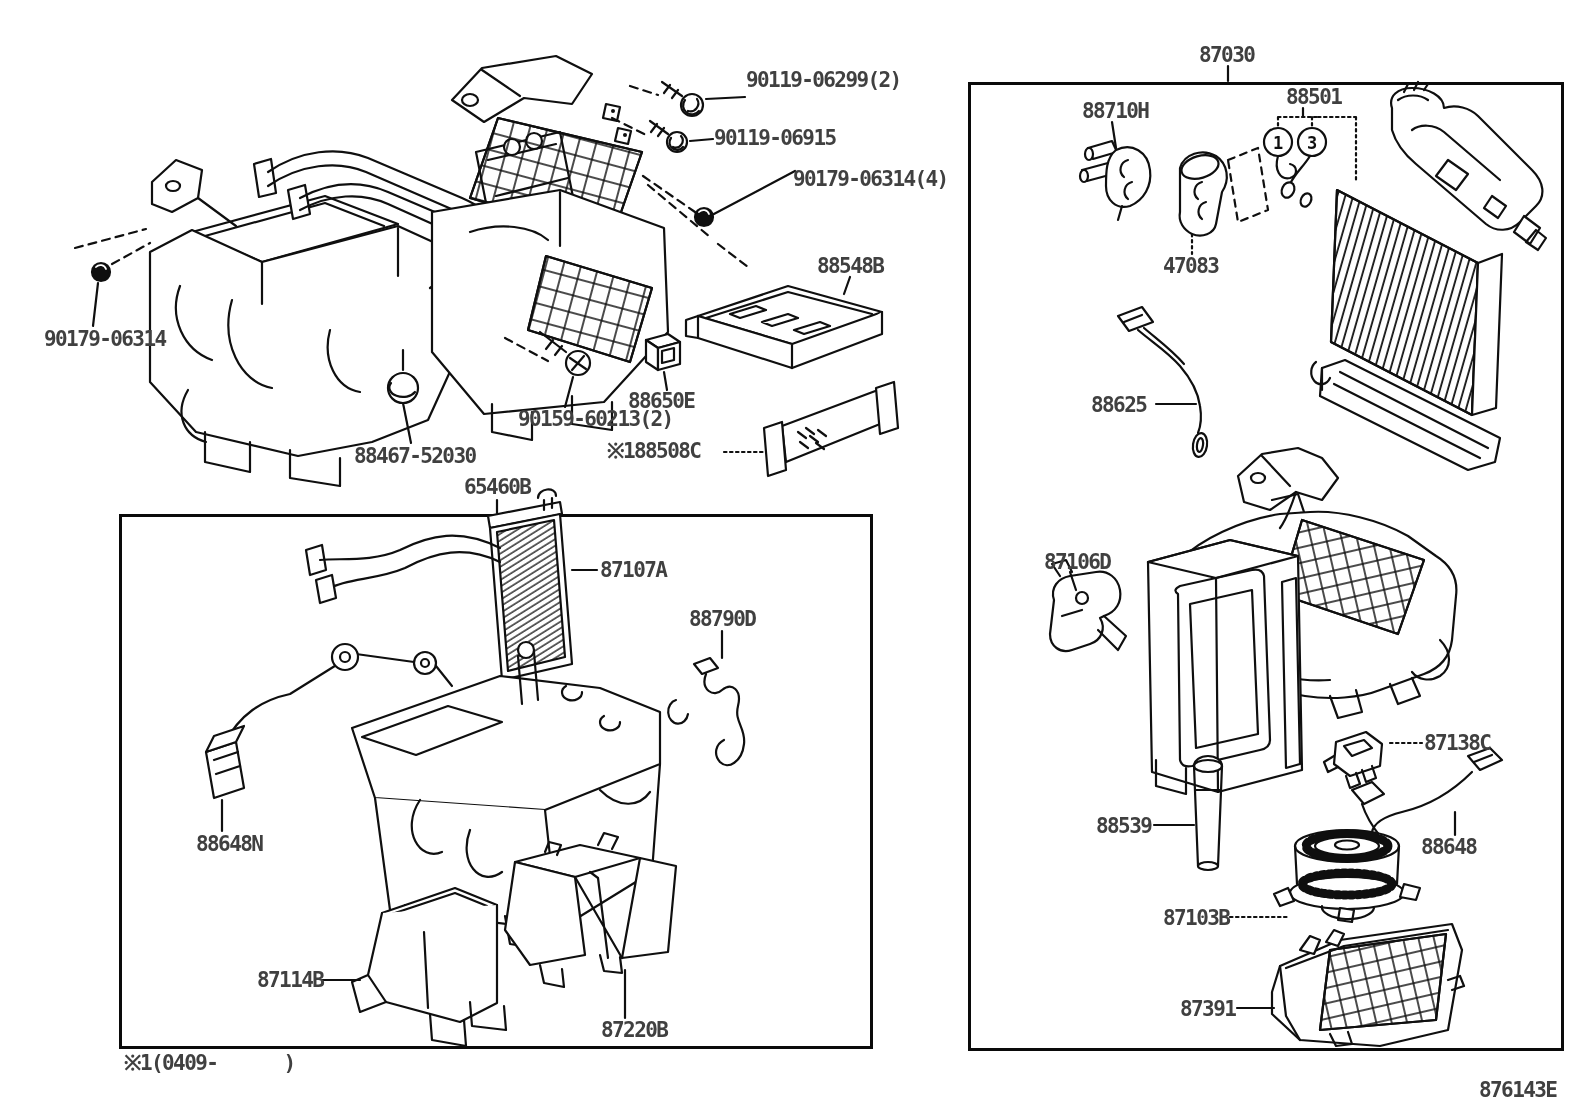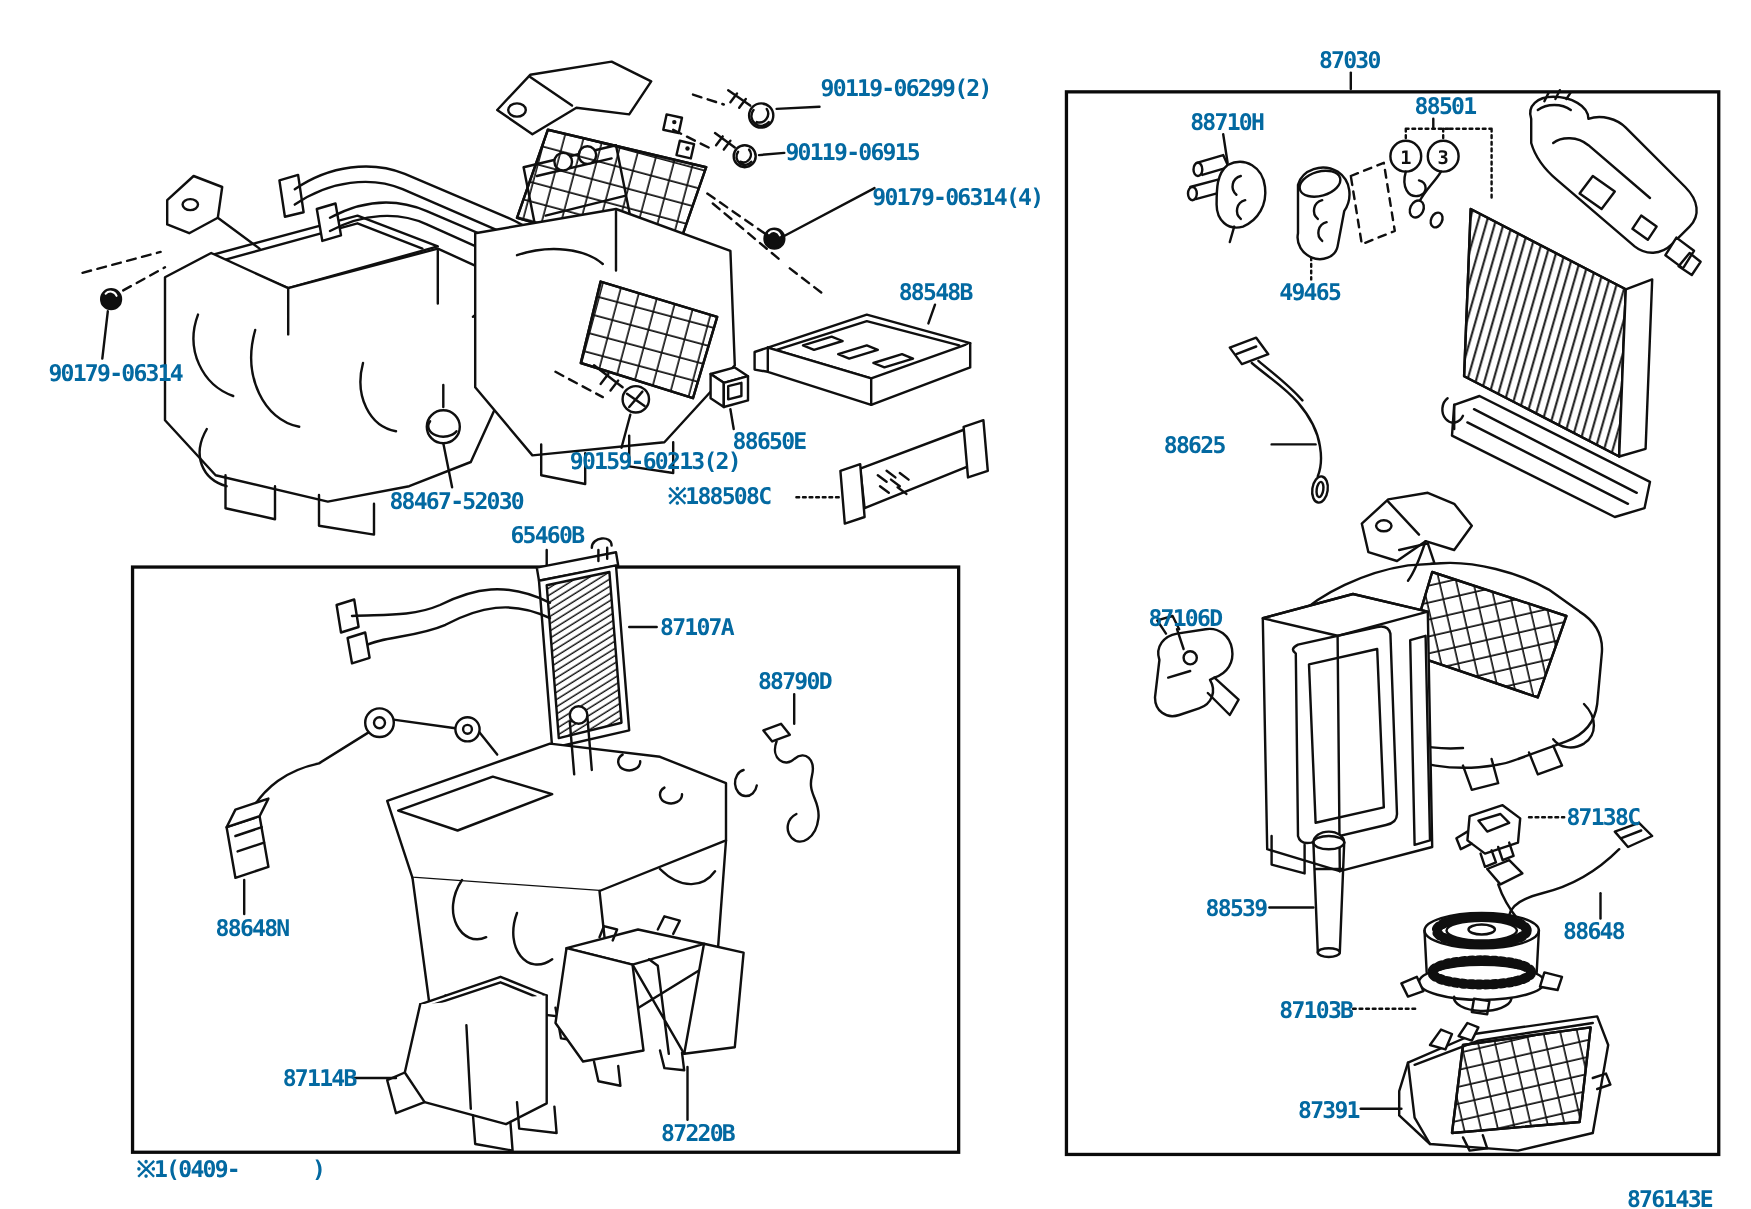--- a/index.html
+++ b/index.html
@@ -3,21 +3,21 @@
 <meta charset="utf-8">
 <style>
   html,body{margin:0;padding:0;background:#fff;}
   body{width:1592px;height:1099px;position:relative;overflow:hidden;
        font-family:"DejaVu Sans Mono","Liberation Mono",monospace;}
   .canvas{position:absolute;left:0;top:0;width:1592px;height:1099px;background:#fff;}
   .pbox{position:absolute;border:3px solid #0a0a0a;box-sizing:border-box;background:transparent;}
   #boxLeft{left:119px;top:514px;width:754px;height:535px;}
   #boxRight{left:968px;top:82px;width:596px;height:969px;}
   svg.art{position:absolute;left:0;top:0;}
-  .lbl{position:absolute;font-weight:700;font-size:21px;line-height:1.0;color:#0369a1;
+  .lbl{position:absolute;font-weight:700;font-size:21px;line-height:1.0;color:#404040;
        letter-spacing:-1.6px;white-space:pre;}
   .lbl.small{font-size:21px;}
 </style>
 </head>
 <body>
 
 <div class="canvas">
 
   <div class="pbox" id="boxLeft"></div>
   <div class="pbox" id="boxRight"></div>
@@ -339,36 +339,36 @@
   </svg>
 
   <div>
     <div class="lbl" style="left:746px;top:70px">90119-06299(2)</div>
     <div class="lbl" style="left:714px;top:128px">90119-06915</div>
     <div class="lbl" style="left:793px;top:169px">90179-06314(4)</div>
     <div class="lbl" style="left:817px;top:256px">88548B</div>
     <div class="lbl" style="left:44px;top:329px">90179-06314</div>
     <div class="lbl" style="left:354px;top:446px">88467-52030</div>
     <div class="lbl" style="left:518px;top:409px">90159-60213(2)</div>
-    <div class="lbl" style="left:666px;top:391px">88650E</div>
+    <div class="lbl" style="left:628px;top:391px">88650E</div>
     <div class="lbl" style="left:607px;top:441px">※188508C</div>
 
     <div class="lbl" style="left:464px;top:477px">65460B</div>
     <div class="lbl" style="left:600px;top:560px">87107A</div>
     <div class="lbl" style="left:689px;top:609px">88790D</div>
     <div class="lbl" style="left:196px;top:834px">88648N</div>
     <div class="lbl" style="left:257px;top:970px">87114B</div>
     <div class="lbl" style="left:601px;top:1020px">87220B</div>
     <div class="lbl small" style="left:124px;top:1053px">※1(0409-      )</div>
 
     <div class="lbl" style="left:1199px;top:45px">87030</div>
     <div class="lbl" style="left:1082px;top:101px">88710H</div>
     <div class="lbl" style="left:1286px;top:87px">88501</div>
-    <div class="lbl" style="left:1163px;top:256px">49465</div>
-    <div class="lbl" style="left:1058px;top:395px">88625</div>
+    <div class="lbl" style="left:1163px;top:256px">47083</div>
+    <div class="lbl" style="left:1091px;top:395px">88625</div>
     <div class="lbl" style="left:1044px;top:552px">87106D</div>
     <div class="lbl" style="left:1424px;top:733px">87138C</div>
     <div class="lbl" style="left:1096px;top:816px">88539</div>
     <div class="lbl" style="left:1421px;top:837px">88648</div>
     <div class="lbl" style="left:1163px;top:908px">87103B</div>
     <div class="lbl" style="left:1180px;top:999px">87391</div>
     <div class="lbl" style="left:1479px;top:1080px">876143E</div>
   </div>
 </div>
 

